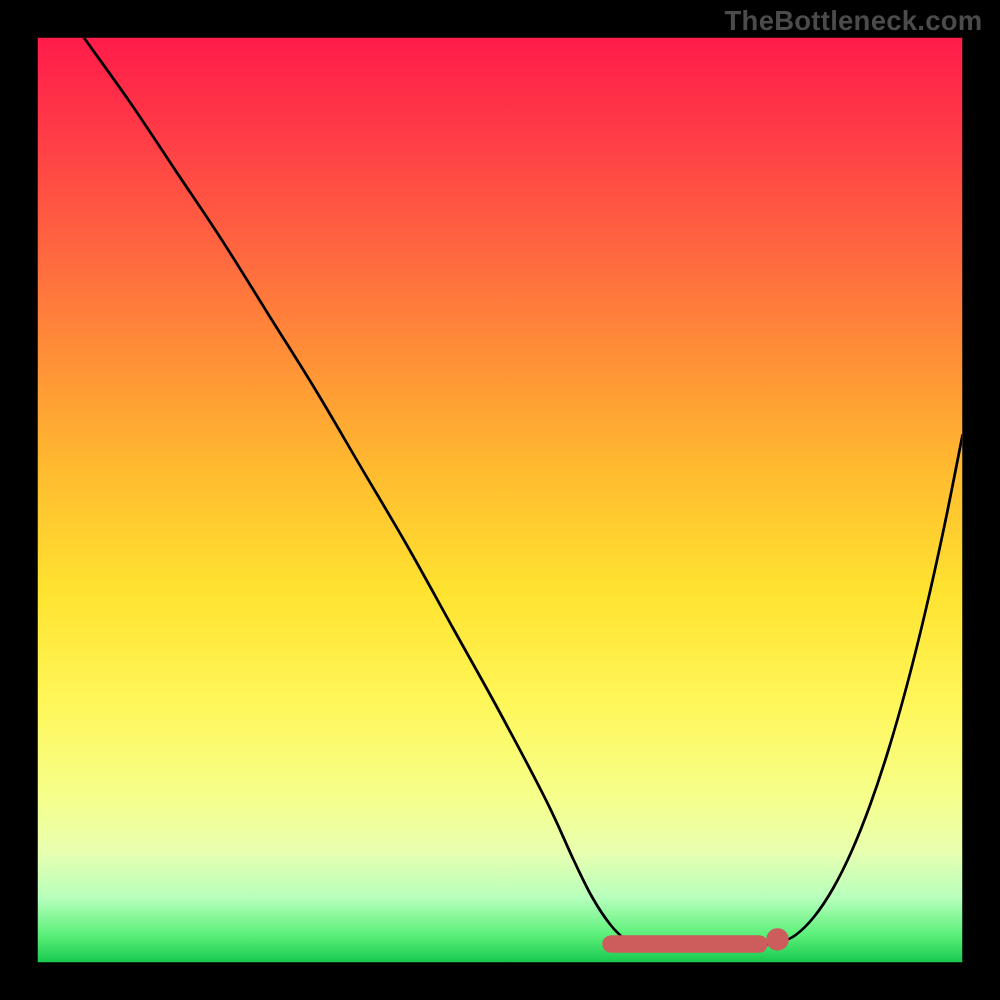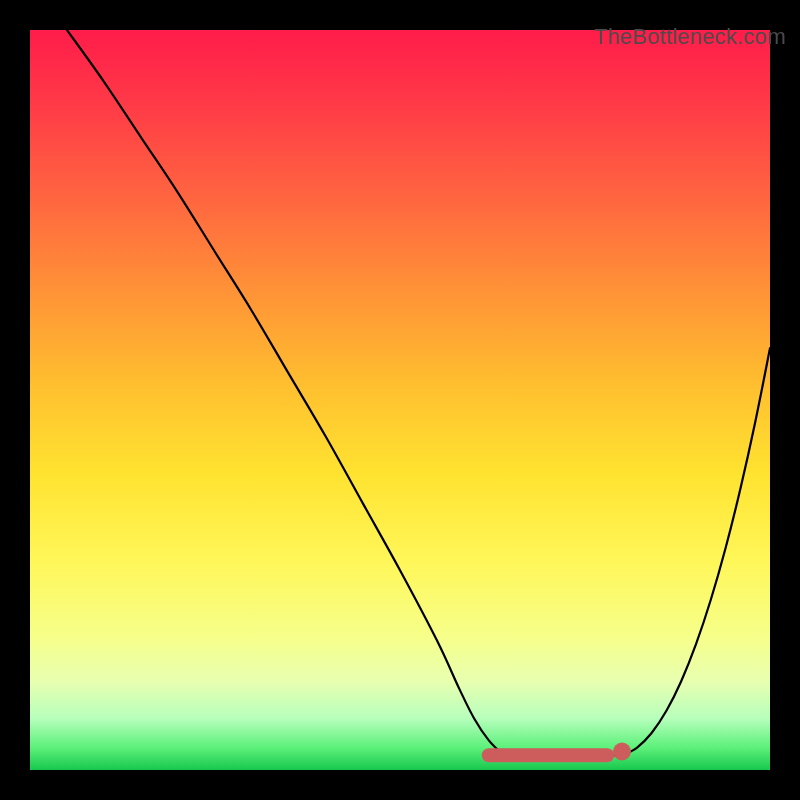--- a/index.html
+++ b/index.html
@@ -16,24 +16,23 @@
     width: 800px;
     height: 800px;
     background: #000;
   }
   .watermark {
     position: absolute;
     top: 4px;
     right: 14px;
     color: #4b4b4b;
     font-size: 22px;
-    font-weight: 400;
+    font-weight: 700;
     letter-spacing: 0.2px;
     z-index: 50;
-    margin-top: 20px;
   }
   .plot {
     position: absolute;
     left: 30px;
     top: 30px;
     width: 740px;
     height: 740px;
     overflow: hidden;
   }
   .gradient {

